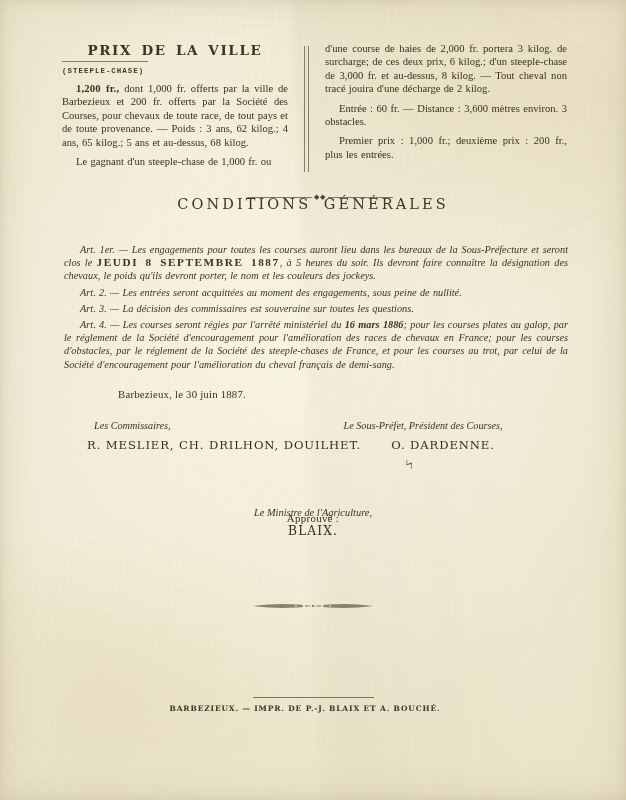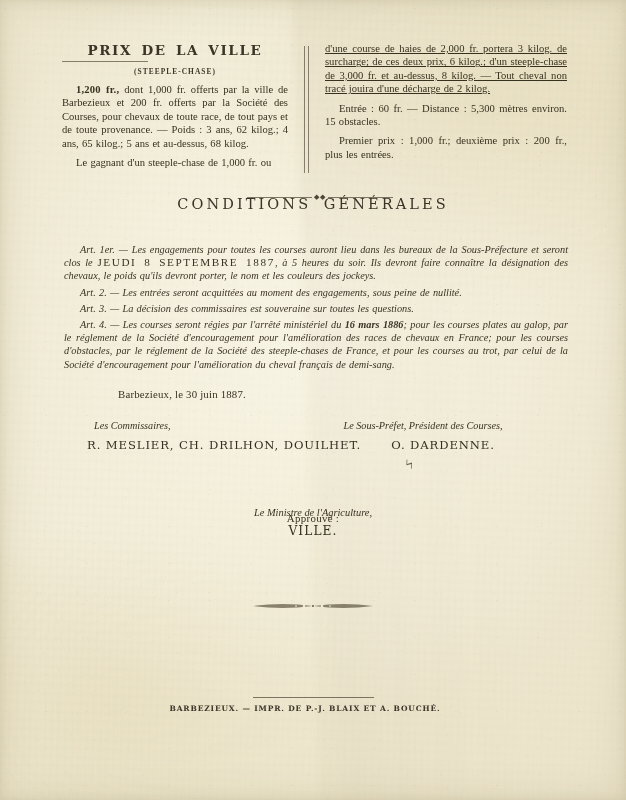--- a/index.html
+++ b/index.html
@@ -98,39 +98,38 @@
     word-spacing: 3px;
   }
   .rule-short {
     width: 86px;
     height: 1px;
     background: #6a6048;
     margin: 3px 0 5px 0;
     opacity: 0.8;
   }
   .prix-sub {
-    text-align: center;
-    font-family: Liberation Serif, serif;
+    font-family: Liberation Mono, monospace;
     font-size: 7.4px;
     font-weight: 700;
     letter-spacing: 1.05px;
     color: #3d3629;
     margin: 0 0 7px 0;
   }
 
   p.body {
     margin: 0 0 6px 0;
     font-size: 10.6px;
     line-height: 13.4px;
     text-align: justify;
     text-indent: 14px;
     color: #37311f;
     word-spacing: 0.6px;
   }
-  p.body.noind { text-indent: 0; text-decoration: underline; }
+  p.body.noind { text-indent: 0; }
   .amount {
     font-weight: 700;
     letter-spacing: 0.2px;
   }
 
   
   .orn-rule {
     position: absolute;
     left: 247px;
     top: 192px;
@@ -183,21 +182,21 @@
     text-align: justify;
     text-indent: 16px;
     color: #3a3324;
     word-spacing: 0.7px;
   }
   p.art .lbl { font-style: italic; }
   p.art .bold { font-weight: 700; font-style: italic; }
   .caps-date {
     font-style: normal;
     font-variant: small-caps;
-    font-weight: 400;
+    font-weight: 700;
     font-size: 11.2px;
     letter-spacing: 1.6px;
     word-spacing: 2px;
   }
 
   
   .place-date {
     position: absolute;
     left: 118px;
     top: 388px;
@@ -370,21 +369,21 @@
         <p class="body">Le gagnant d'un steeple-chase de 1,000 fr. ou</p>
       </div>
 
       <div class="col-divider">
         <i class="a"></i>
           <i class="b"></i>
       </div>
 
       <div class="col-right">
         <p class="body noind">d'une course de haies de 2,000 fr. portera 3 kilog. de surcharge; de ces deux prix, 6 kilog.; d'un steeple-chase de 3,000 fr. et au-dessus, 8 kilog. — Tout cheval non tracé jouira d'une décharge de 2 kilog.</p>
-        <p class="body">Entrée : 60 fr. — Distance : 5,300 mètres environ. 15 obstacles.</p>
+        <p class="body">Entrée : 60 fr. — Distance : 3,600 mètres environ. 3 obstacles.</p>
         <p class="body">Premier prix : 1,000 fr.; deuxième prix : 200 fr., plus les entrées.</p>
       </div>
     </div>
 
     <div class="orn-rule">
       <span class="ln"></span>
       <span class="dia">◆◆</span>
       <span class="ln"></span>
     </div>
 
@@ -418,21 +417,21 @@
 
     <div class="sig-rownames">
       <div class="l">R. MESLIER, CH. DRILHON, DOUILHET.</div>
       <div class="r">O. DARDENNE.</div>
     </div>
 
     <div class="paraph">ϟ</div>
 
     <div class="approved">Approuvé :</div>
     <div class="minister">Le Ministre de l'Agriculture,</div>
-    <div class="minister-name">VILLE.</div>
+    <div class="minister-name">BLAIX.</div>
 
     <div class="orn-lens">
       <svg width="122" height="12" viewBox="0 0 122 12" aria-hidden="true">
         <path d="M1 6 Q 30 2.2 61 6 Q 92 9.8 121 6 Q 92 2.2 61 6 Q 30 9.8 1 6 Z" fill="#5c5340" opacity="0.85"></path>
         <circle cx="61" cy="6" r="2.1" fill="#efe9d3"></circle>
         <circle cx="61" cy="6" r="1.05" fill="#4a4232"></circle>
         <circle cx="52" cy="6" r="1.35" fill="#efe9d3"></circle>
         <circle cx="70" cy="6" r="1.35" fill="#efe9d3"></circle>
         <circle cx="44" cy="6" r="0.85" fill="#efe9d3"></circle>
         <circle cx="78" cy="6" r="0.85" fill="#efe9d3"></circle>

